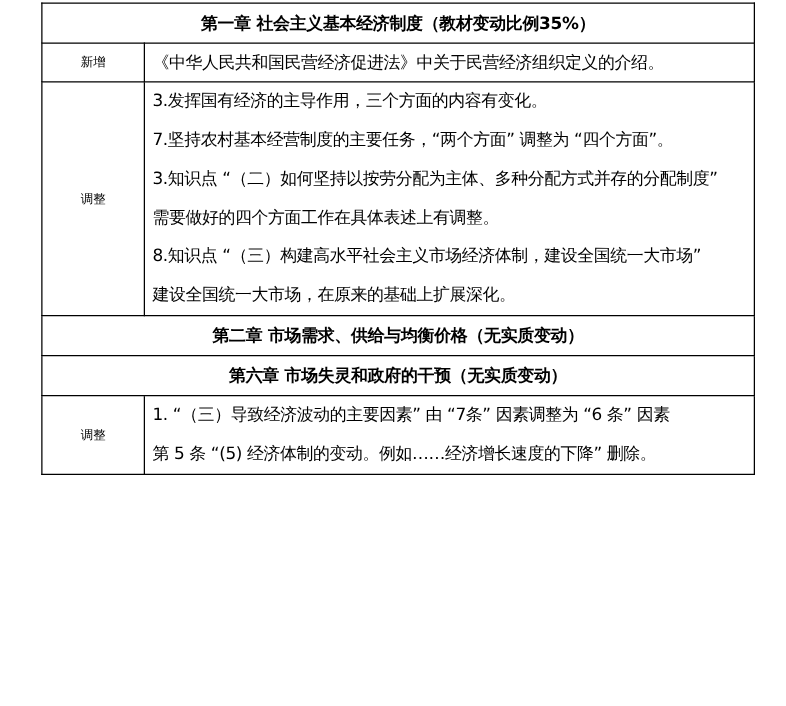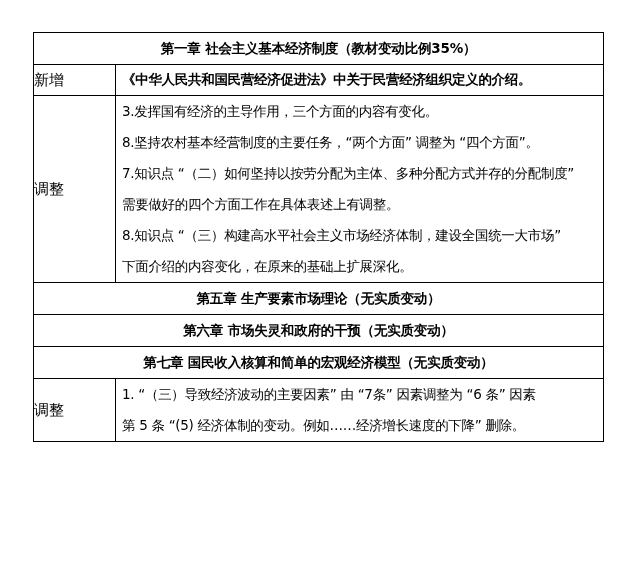--- a/index.html
+++ b/index.html
@@ -11,54 +11,54 @@
       width: 629px;
       height: 565px;
       position: relative;
       overflow: hidden;
       font-family: "DejaVu Sans", "Liberation Sans", sans-serif;
       color: #000000;
     }
     table.changes {
       position: absolute;
       left: 33px;
-      top: 32px;
+      top: 2px;
       width: 570px;
       border-collapse: collapse;
       table-layout: fixed;
     }
     table.changes td {
       border: 1.3px solid #000000;
       padding: 0;
       vertical-align: middle;
     }
     col.c-label { width: 82px; }
     col.c-body { width: 488px; }
     .chapter {
       text-align: center;
       font-weight: bold;
       font-size: 13.5px;
       height: 31px;
       letter-spacing: -0.2px;
     }
     .label {
-      text-align: left;
-      font-size: 15px;
+      text-align: center;
+      font-size: 10px;
     }
     .body-cell {
       padding-left: 6px !important;
       font-size: 13.5px;
       letter-spacing: -0.3px;
       white-space: nowrap;
     }
     .line {
       height: 31px;
       line-height: 31px;
     }
-    .row-new .body-cell { height: 30px; font-weight: bold; }
+    .row-new .body-cell { height: 30px; }
   </style>
 </head>
 <body>
 
 <table class="changes">
   <colgroup>
     <col class="c-label">
     <col class="c-body">
   </colgroup>
   <tbody>
@@ -66,35 +66,32 @@
       <td colspan="2" class="chapter">第一章 社会主义基本经济制度（教材变动比例35%）</td>
     </tr>
     <tr class="row-new">
       <td class="label">新增</td>
       <td class="body-cell">《中华人民共和国民营经济促进法》中关于民营经济组织定义的介绍。</td>
     </tr>
     <tr>
       <td class="label">调整</td>
       <td class="body-cell">
         <div class="line">3.发挥国有经济的主导作用，三个方面的内容有变化。</div>
-        <div class="line">8.坚持农村基本经营制度的主要任务，“两个方面” 调整为 “四个方面”。</div>
-        <div class="line">7.知识点 “（二）如何坚持以按劳分配为主体、多种分配方式并存的分配制度”</div>
+        <div class="line">7.坚持农村基本经营制度的主要任务，“两个方面” 调整为 “四个方面”。</div>
+        <div class="line">3.知识点 “（二）如何坚持以按劳分配为主体、多种分配方式并存的分配制度”</div>
         <div class="line">需要做好的四个方面工作在具体表述上有调整。</div>
         <div class="line">8.知识点 “（三）构建高水平社会主义市场经济体制，建设全国统一大市场”</div>
-        <div class="line">下面介绍的内容变化，在原来的基础上扩展深化。</div>
+        <div class="line">建设全国统一大市场，在原来的基础上扩展深化。</div>
       </td>
     </tr>
     <tr>
-      <td colspan="2" class="chapter">第五章 生产要素市场理论（无实质变动）</td>
+      <td colspan="2" class="chapter">第二章 市场需求、供给与均衡价格（无实质变动）</td>
     </tr>
     <tr>
       <td colspan="2" class="chapter">第六章 市场失灵和政府的干预（无实质变动）</td>
-    </tr>
-    <tr>
-      <td colspan="2" class="chapter">第七章 国民收入核算和简单的宏观经济模型（无实质变动）</td>
     </tr>
     <tr>
       <td class="label">调整</td>
       <td class="body-cell">
         <div class="line">1. “（三）导致经济波动的主要因素” 由 “7条” 因素调整为 “6 条” 因素</div>
         <div class="line">第 5 条 “(5) 经济体制的变动。例如……经济增长速度的下降” 删除。</div>
       </td>
     </tr>
   </tbody>
 </table>

